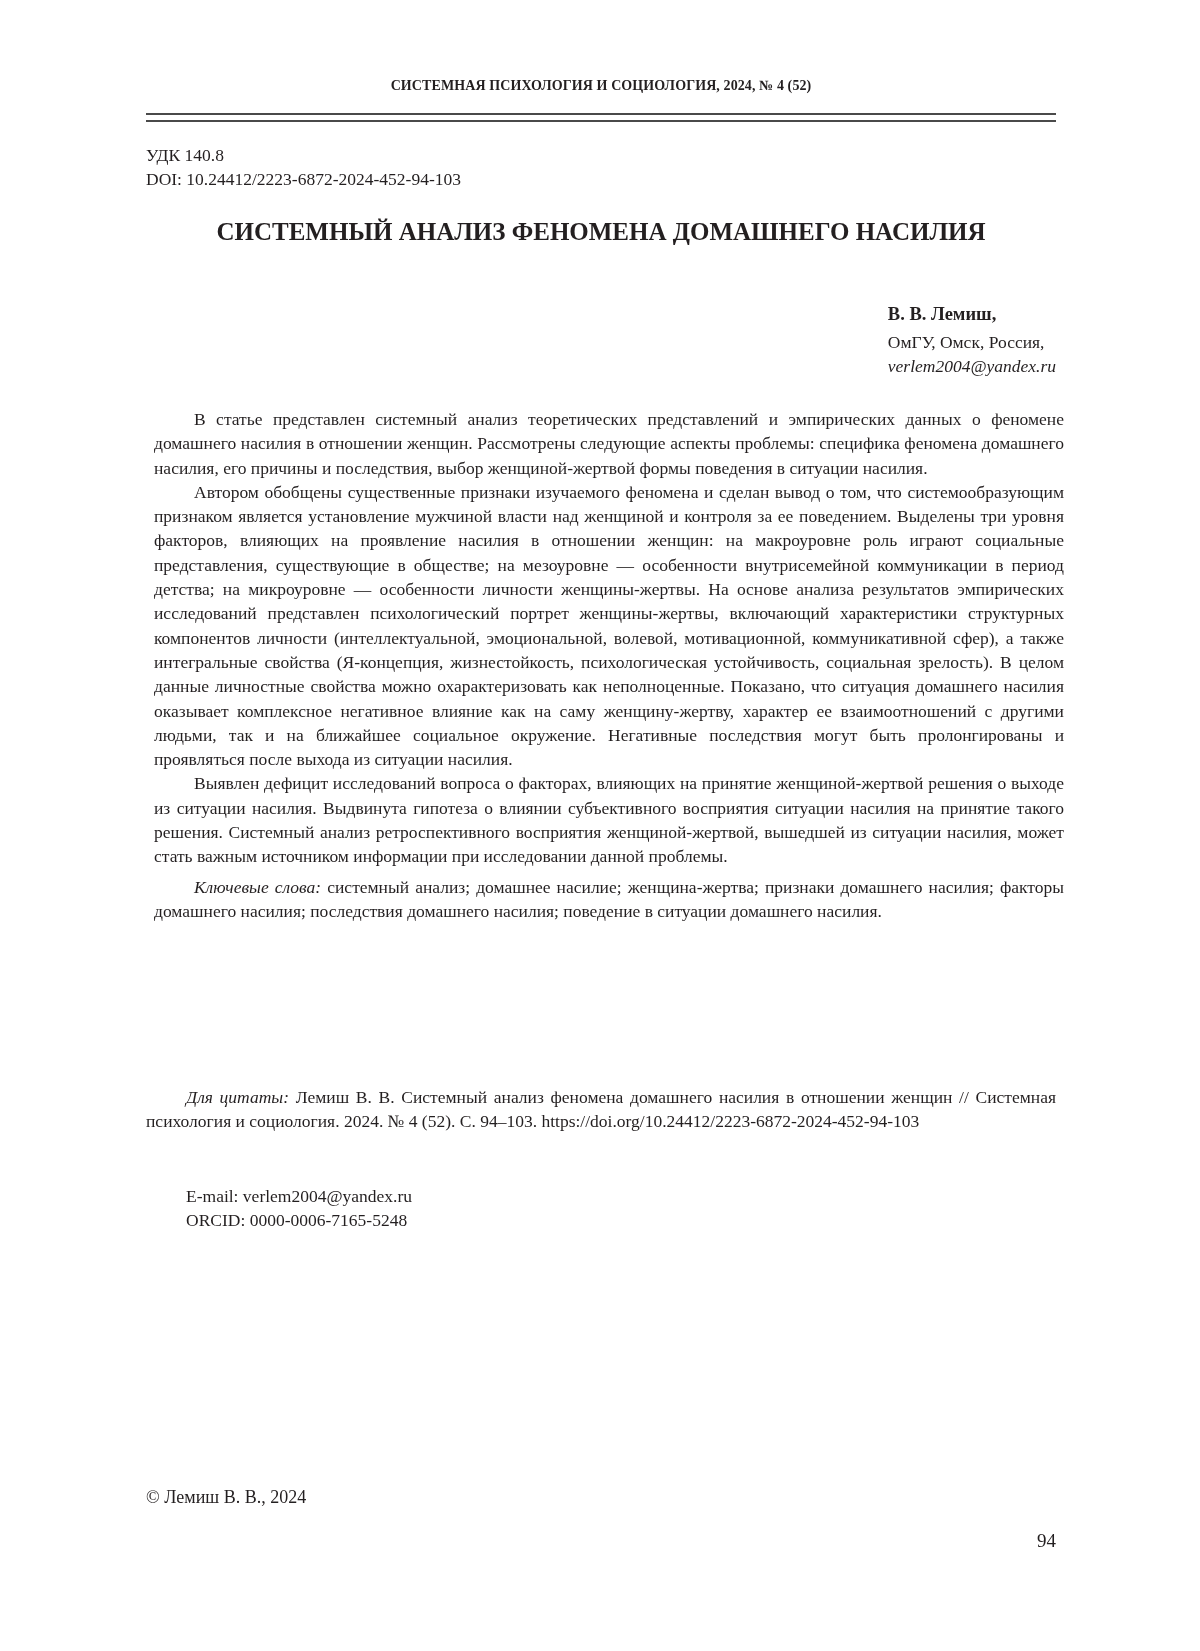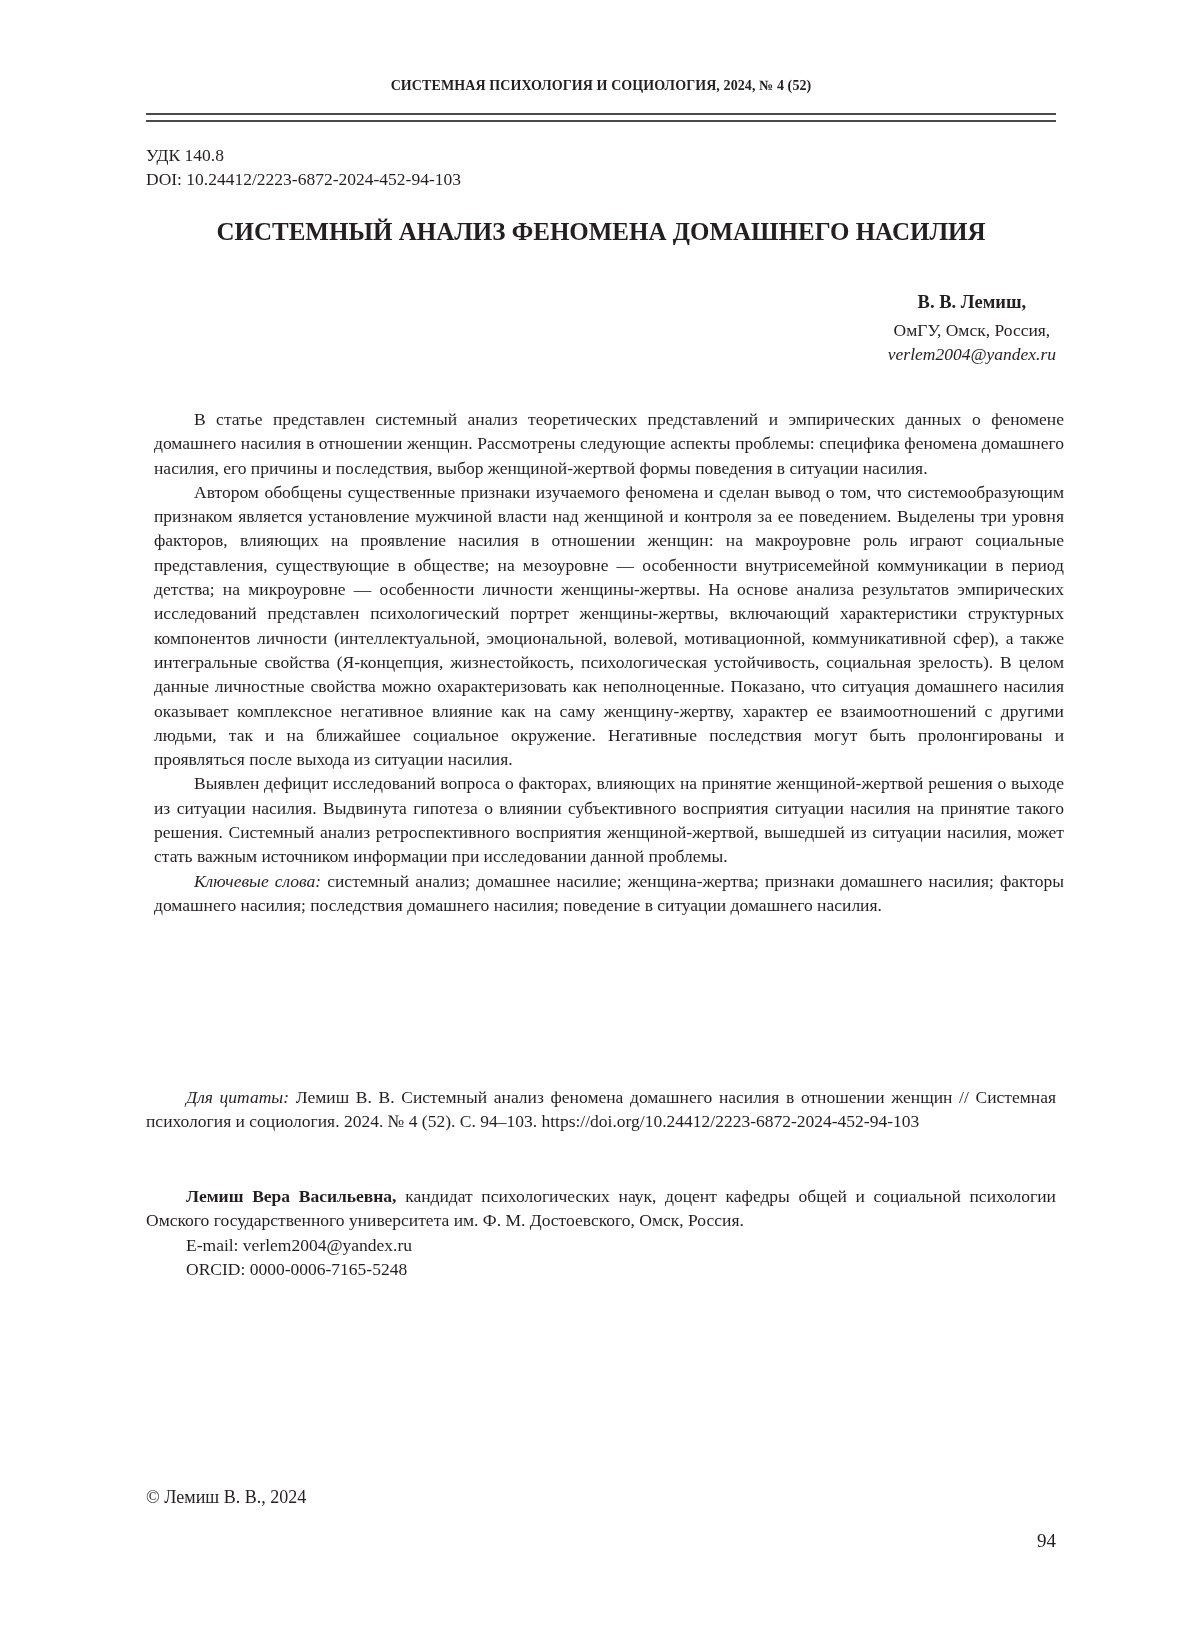--- a/index.html
+++ b/index.html
@@ -7,27 +7,27 @@
          font-family: "Liberation Serif", "DejaVu Serif", serif; color: #231f20; }
   .page { position: absolute; left: 146px; top: 0; width: 910px; }
   .running-head { position: absolute; top: 78px; left: 0; width: 910px; text-align: center;
                   font-weight: bold; font-size: 14px; letter-spacing: 0.1px; }
   .rule { position: absolute; left: 0; width: 910px; height: 2px; background: #4a4a4a; }
   .rule.r1 { top: 113px; }
   .rule.r2 { top: 120px; }
   .meta { position: absolute; top: 143px; left: 0; font-size: 17.5px; line-height: 24px; }
   .title { position: absolute; top: 218px; left: 0; width: 910px; text-align: center;
            font-weight: bold; font-size: 25px; line-height: 28px; }
-  .author { position: absolute; top: 290px; right: 0; text-align: center; font-size: 17.5px; line-height: 24.5px; }
+  .author { position: absolute; top: 302px; right: 0; text-align: left; font-size: 17.5px; line-height: 24.5px; }
   .author .name { font-weight: bold; font-size: 18.5px; margin-bottom: 3px; }
   .author .email { font-style: italic; }
   .abstract { position: absolute; top: 407px; left: 8px; width: 910px; font-size: 17.5px; line-height: 24.3px;
               text-align: justify; }
   .abstract p { margin: 0; text-indent: 40px; }
-  .abstract p.kw { }
+  .abstract p.kw { margin-top: 6px; }
   .abstract em { font-style: italic; }
   .cite { position: absolute; top: 1085px; left: 0; width: 910px; font-size: 17.5px; line-height: 24.3px; text-align: justify; }
   .cite p { margin: 0; text-indent: 40px; }
   .bio { position: absolute; top: 1184px; left: 0; width: 910px; font-size: 17.5px; line-height: 24.3px; text-align: justify; }
   .bio p { margin: 0; text-indent: 40px; }
   .bio b { font-weight: bold; }
   .copyright { position: absolute; top: 1487px; left: 0; font-size: 18px; }
   .page-number { position: absolute; top: 1530px; left: 0; width: 910px; text-align: right; font-size: 19px; }
 </style>
 </head>
@@ -58,20 +58,19 @@
     <p>Автором обобщены существенные признаки изучаемого феномена и сделан вывод о том, что системообразующим признаком является установление мужчиной власти над женщиной и контроля за ее поведением. Выделены три уровня факторов, влияющих на проявление насилия в отношении жен­щин: на макроуровне роль играют социальные представления, существующие в обществе; на мезоуров­не — особенности внутрисемейной коммуникации в период детства; на микроуровне — особенности личности женщины-жертвы. На основе анализа результатов эмпирических исследований представлен психологический портрет женщины-жертвы, включающий характеристики структурных компонен­тов личности (интеллектуальной, эмоциональной, волевой, мотивационной, коммуникативной сфер), а также интегральные свойства (Я-концепция, жизнестойкость, психологическая устойчивость, со­циальная зрелость). В целом данные личностные свойства можно охарактеризовать как неполноценные. Показано, что ситуация домашнего насилия оказывает комплексное негативное влияние как на саму жен­щину-жертву, характер ее взаимоотношений с другими людьми, так и на ближайшее социальное окру­жение. Негативные последствия могут быть пролонгированы и проявляться после выхода из ситуации насилия.</p>
     <p>Выявлен дефицит исследований вопроса о факторах, влияющих на принятие женщиной-жертвой решения о выходе из ситуации насилия. Выдвинута гипотеза о влиянии субъективного восприятия ситуации насилия на принятие такого решения. Системный анализ ретроспективного восприятия женщиной-жертвой, вышедшей из ситуации насилия, может стать важным источником информации при исследовании данной проблемы.</p>
     <p class="kw"><em>Ключевые слова:</em><span> системный анализ; домашнее насилие; женщина-жертва; признаки домашнего насилия; факторы домашнего насилия; последствия домашнего насилия; поведение в ситуации домаш­него насилия.</span></p>
   </div>
 
   <div class="cite">
     <p><em>Для цитаты:</em><span> Лемиш В. В. Системный анализ феномена домашнего насилия в отношении женщин // Системная психология и социология. 2024. № 4 (52). С. 94–103. https://doi.org/10.24412/2223-6872-2024-452-94-103</span></p>
   </div>
 
   <div class="bio">
-    <p><b>Лемиш Вера Васильевна,</b><span> кандидат психологических наук, доцент кафедры общей и социальной психологии Омского государственного университета им. Ф. М. Достоевского, Омск, Россия.</span></p>
     <p>E-mail: verlem2004@yandex.ru</p>
     <p>ORCID: 0000-0006-7165-5248</p>
   </div>
 
   <div class="copyright">© Лемиш В. В., 2024</div>
   <div class="page-number">94</div>
 </div>
 
 </body></html>

